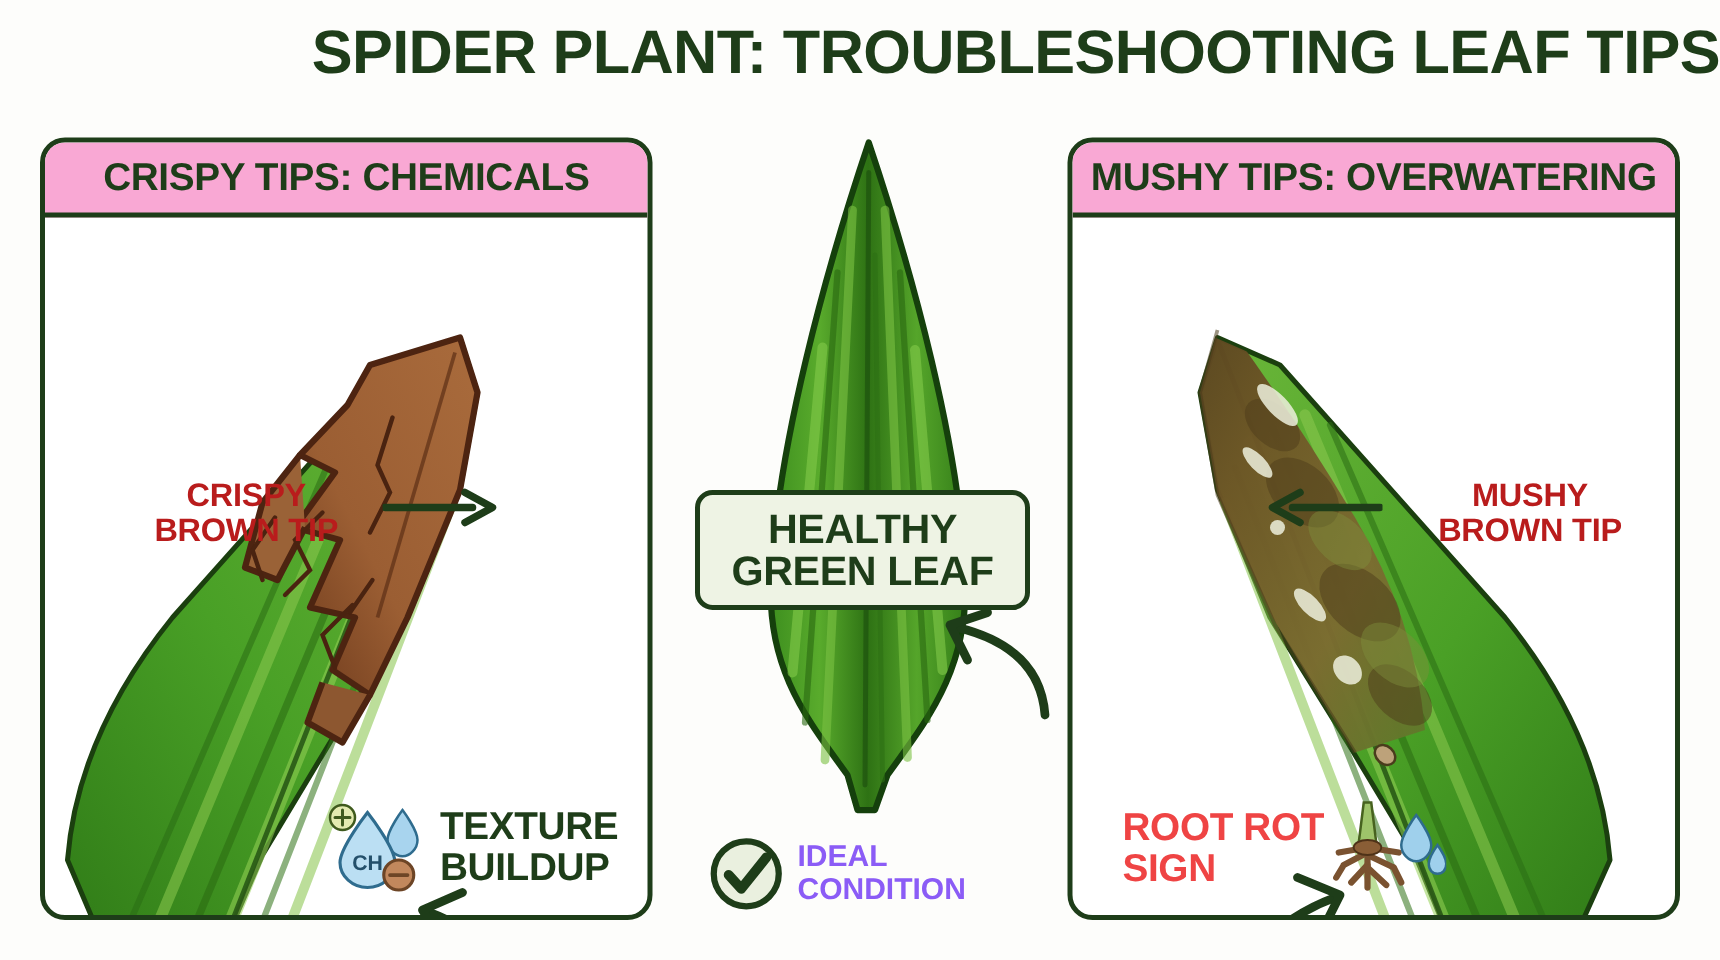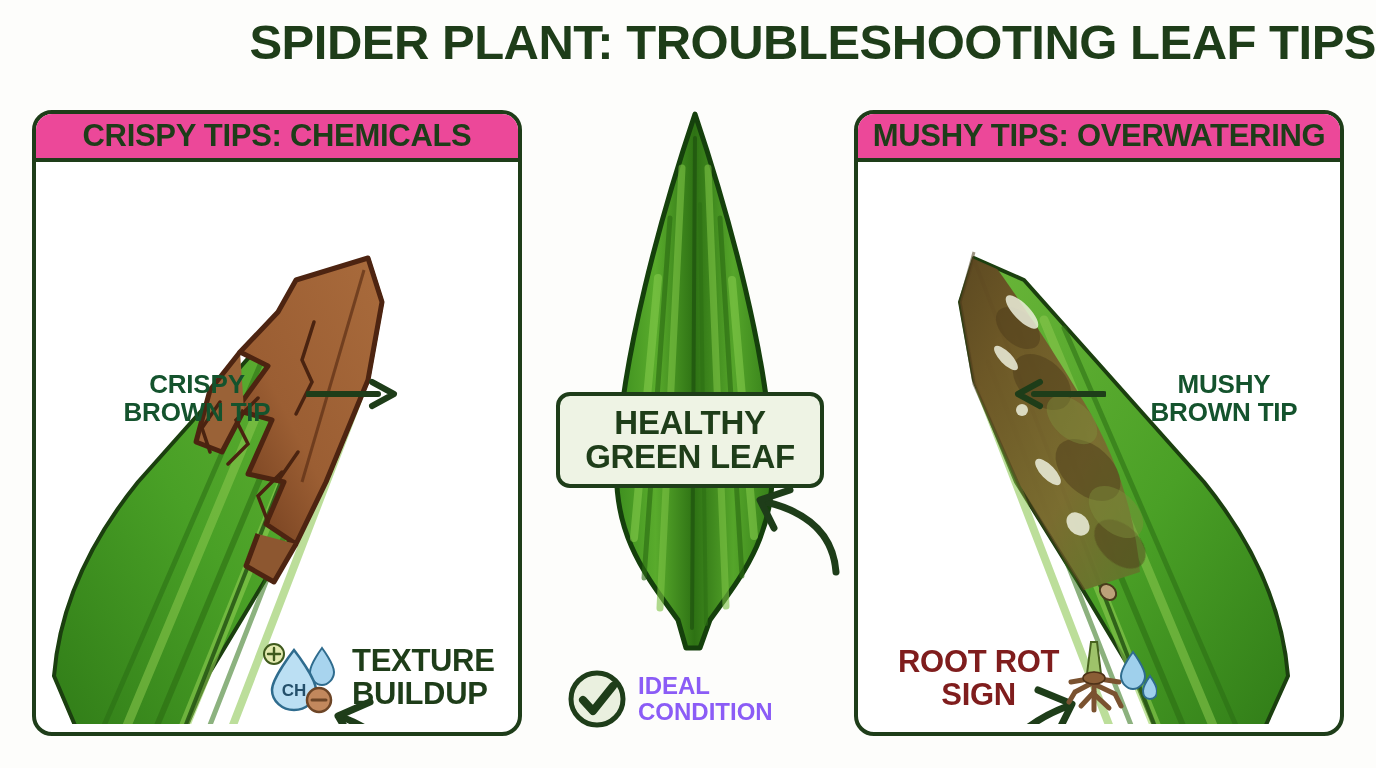--- a/index.html
+++ b/index.html
@@ -30,22 +30,22 @@
 
   
   .panel {
     border: 4px solid #1e3d19;
     border-radius: 20px;
     background: #ffffff;
     overflow: hidden;
     box-sizing: border-box;
   }
   .panel-header {
-    height: 48px;
-    background: #ec4899;
+    height: 60px;
+    background: #f9a8d4;
     border-bottom: 4px solid #1e3d19;
     display: flex;
     align-items: center;
     justify-content: center;
     box-sizing: border-box;
   }
   .panel-header span {
     font-size: 31px;
     font-weight: 700;
     color: #1e3d19;
@@ -59,21 +59,21 @@
     overflow: hidden;
   }
 
   #panel-left  { left: 32px;  top: 110px; width: 490px; height: 626px; }
   #panel-right { left: 854px; top: 110px; width: 490px; height: 626px; }
 
   
   .anno {
     font-size: 26px;
     font-weight: 700;
-    color: #14532d;
+    color: #b91c1c;
     line-height: 1.08;
     letter-spacing: -0.2px;
     white-space: nowrap;
   }
   .anno.center { text-align: center; }
 
   
   #healthy-label {
     left: 556px; top: 392px; width: 268px; height: 96px;
     background: #eef3e4;
@@ -102,21 +102,21 @@
     display: flex; align-items: center; gap: 6px;
     z-index: 7;
   }
   #fluoride-text { font-size: 31px; font-weight: 700; color: #1e3d19; line-height: 1.05; letter-spacing: -0.3px;}
 
   #rootrot-block {
     left: 898px; top: 640px;
     display: flex; align-items: center; gap: 6px;
     z-index: 7;
   }
-  #rootrot-text { font-size: 31px; font-weight: 700; color: #7f1d1d; line-height: 1.05; text-align: center; letter-spacing: -0.3px;}
+  #rootrot-text { font-size: 31px; font-weight: 700; color: #ef4444; line-height: 1.05; text-align: left; letter-spacing: -0.3px;}
 </style>
 </head>
 <body>
 
 <div id="stage">
 
   <div class="abs" id="title">SPIDER PLANT: TROUBLESHOOTING LEAF TIPS</div>
 
   <div class="abs panel" id="panel-left">
     <div class="panel-header">

